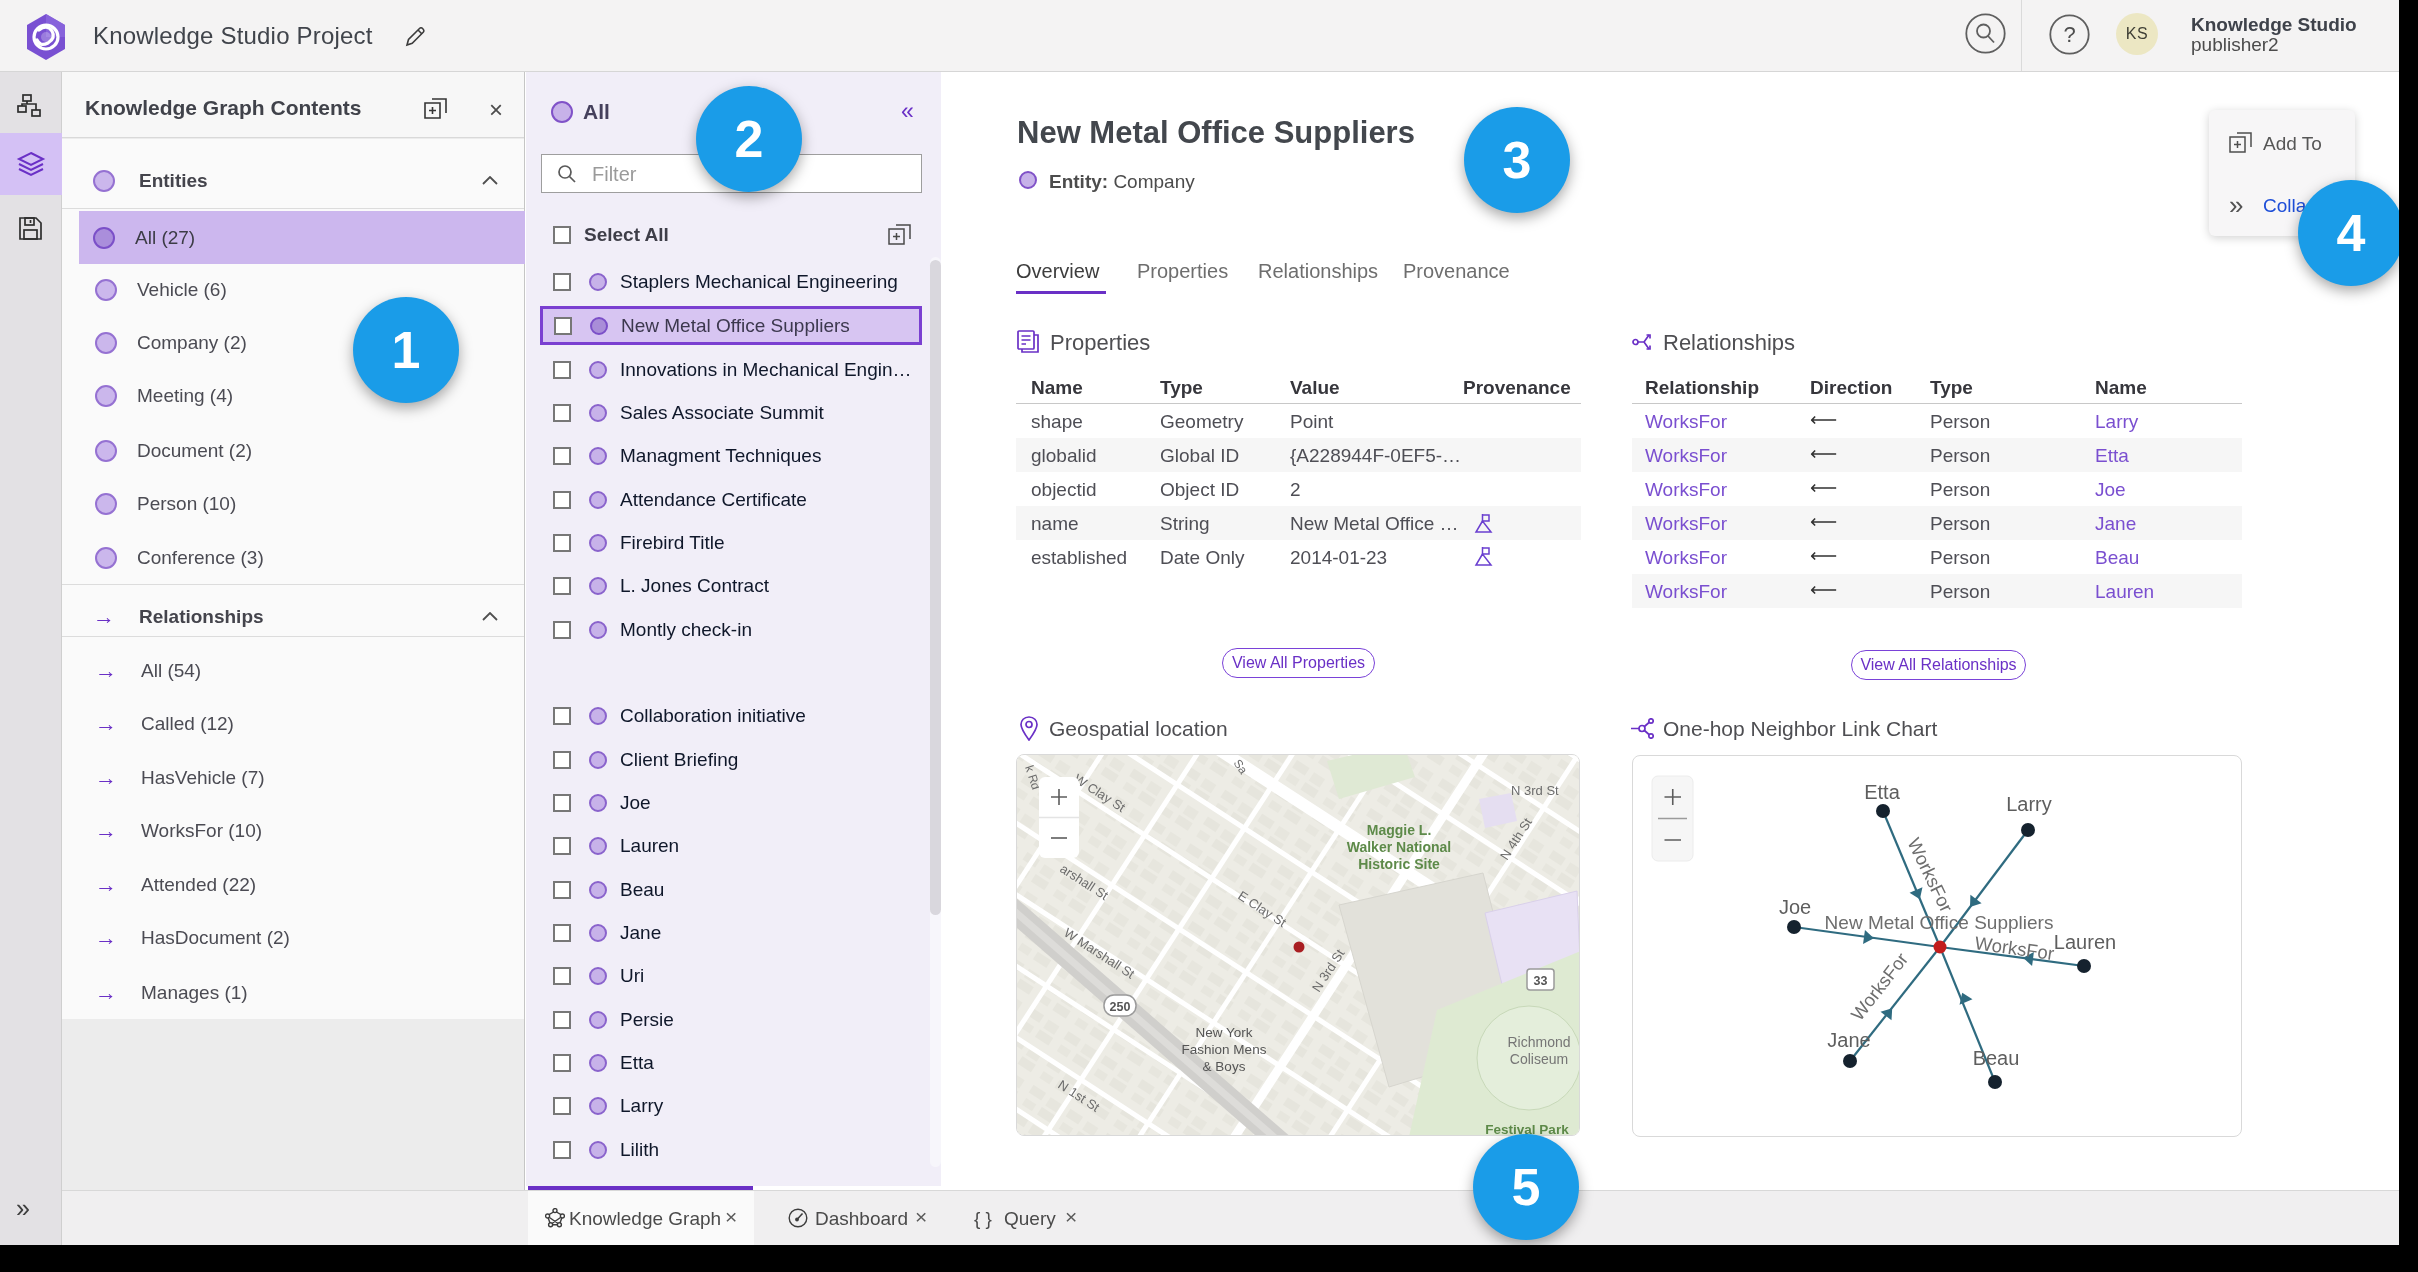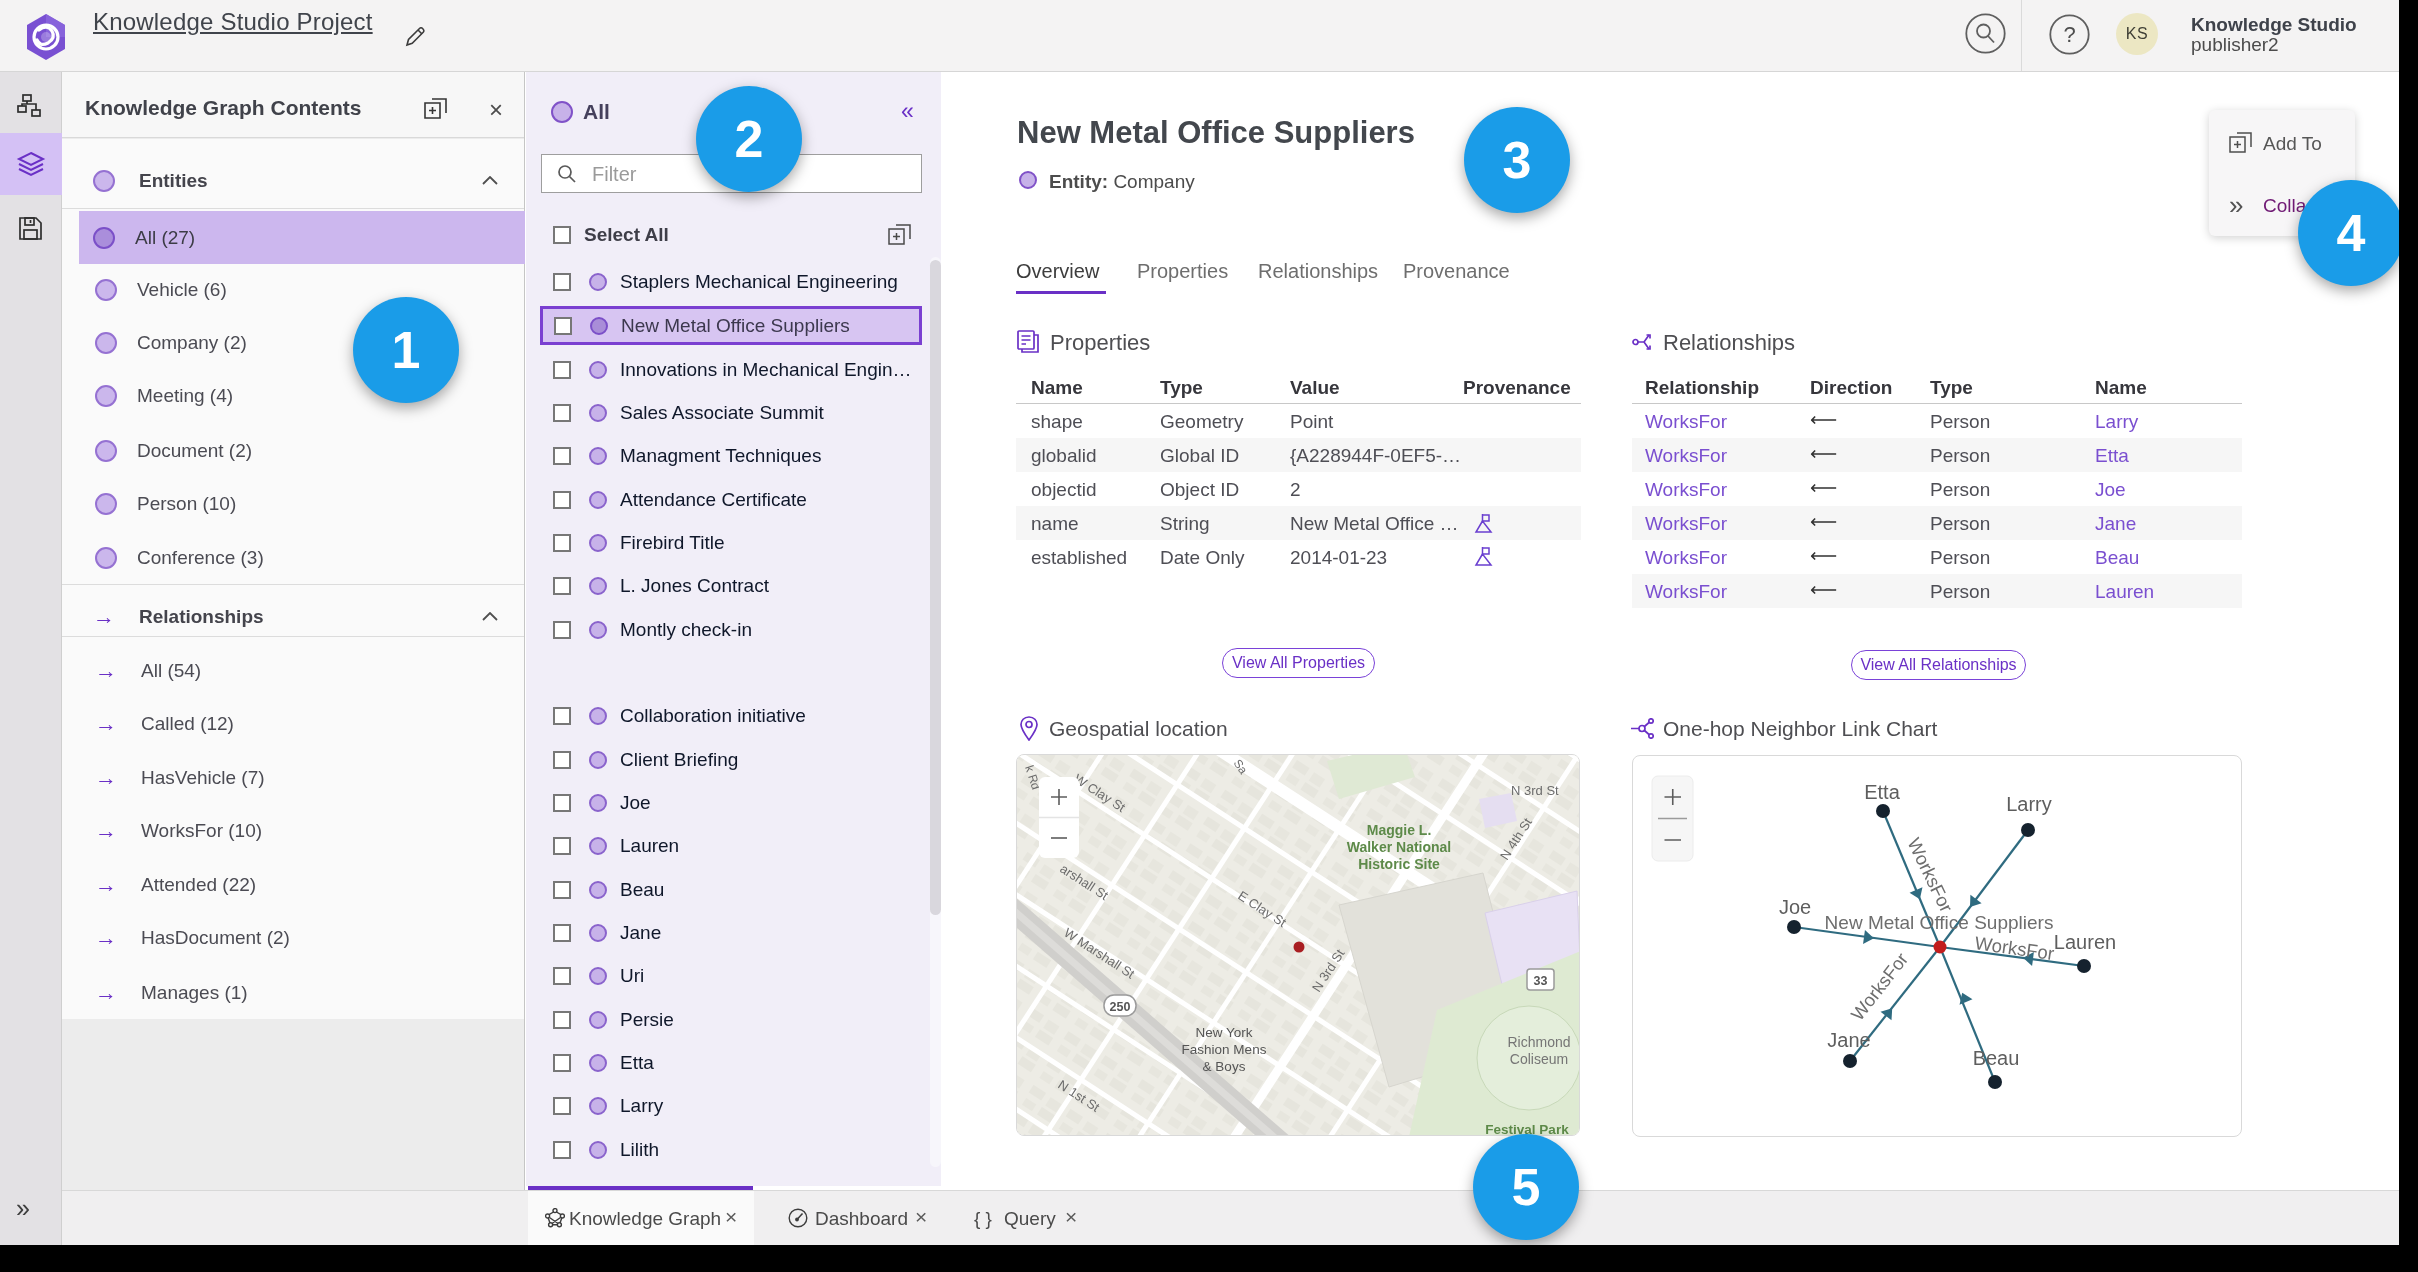--- a/index.html
+++ b/index.html
@@ -1,21 +1,21 @@
 <!DOCTYPE html>
 <html><head>
 <meta charset="utf-8">
 <style>
 * { margin:0; padding:0; box-sizing:border-box; }
 html,body { width:2418px; height:1272px; background:#000; font-family:"Liberation Sans",sans-serif; overflow:hidden; }
 #app { position:absolute; left:0; top:0; width:2399px; height:1245px; background:#ffffff; overflow:hidden; }
 .abs { position:absolute; }
 
 #topbar { position:absolute; left:0; top:0; width:2399px; height:72px; background:#f4f3f3; border-bottom:1px solid #d6d6d6; }
-#title { position:absolute; left:93px; top:8px; font-size:24px; color:#40444b; letter-spacing:0.2px;text-decoration:underline; }
+#title { position:absolute; left:93px; top:22px; font-size:24px; color:#40444b; letter-spacing:0.2px; }
 
 #rail { position:absolute; left:0; top:72px; width:62px; height:1173px; background:#e3e1e4; border-right:1px solid #cfcfcf; }
 #railsel { position:absolute; left:0; top:61px; width:62px; height:62px; background:#d4c1f5; }
 
 #p1 { position:absolute; left:62px; top:72px; width:463px; height:1173px; background:#ececec; border-right:1px solid #c5c5c5; }
 #p1 .hdr { position:absolute; left:0; top:0; width:100%; height:66px; background:#f7f7f7; border-bottom:1px solid #d9d9d9; }
 #p1 .content { position:absolute; left:0; top:67px; width:100%; height:880px; background:#fafafa; }
 #p1h { position:absolute; left:23px; top:24px; font-size:21px; font-weight:bold; color:#40424a; }
 .row1 { position:absolute; left:0; height:53px; width:100%; display:flex; align-items:center; }
 .c22 { width:22px; height:22px; border-radius:50%; background:#cbb7ec; border:2px solid #9571d2; margin-left:33px; flex:none; }
@@ -596,21 +596,21 @@
   </div>
 
   <div class="abs" style="left:2209px;top:110px;width:146px;height:126px;background:#f7f6f7;border-radius:6px;box-shadow:0 2px 10px rgba(0,0,0,0.18);"></div>
   <svg class="abs" style="left:2229px;top:132px" width="24" height="23" viewBox="0 0 24 23" fill="none" stroke="#4f4f4f" stroke-width="1.5">
     <path d="M8 1 H22 V15"></path>
       <path d="M1 5 H16 V20 H1 Z"></path>
       <path d="M8.5 9 V16 M5 12.5 H12"></path>
   </svg>
   <div class="abs" style="left:2263px;top:133px;font-size:19px;color:#565656;">Add To</div>
   <div class="abs" style="left:2229px;top:190px;font-size:26px;color:#525252;letter-spacing:-2px;">»</div>
-  <div class="abs" style="left:2263px;top:195px;font-size:19px;color:#701a75;">Colla</div>
+  <div class="abs" style="left:2263px;top:195px;font-size:19px;color:#1d4ed8;">Colla</div>
 </div>
 
 <div class="call" style="left:353px;top:297px;">1</div>
 <div class="call" style="left:696px;top:86px;">2</div>
 <div class="call" style="left:1464px;top:107px;">3</div>
 <div class="call" style="left:2298px;top:180px;">4</div>
 <div class="call" style="left:1473px;top:1134px;">5</div>
 
 <div class="abs" style="left:2399px;top:0;width:19px;height:1272px;background:#000;z-index:50;"></div>
 <div class="abs" style="left:0;top:1245px;width:2418px;height:27px;background:#000;z-index:50;"></div>

